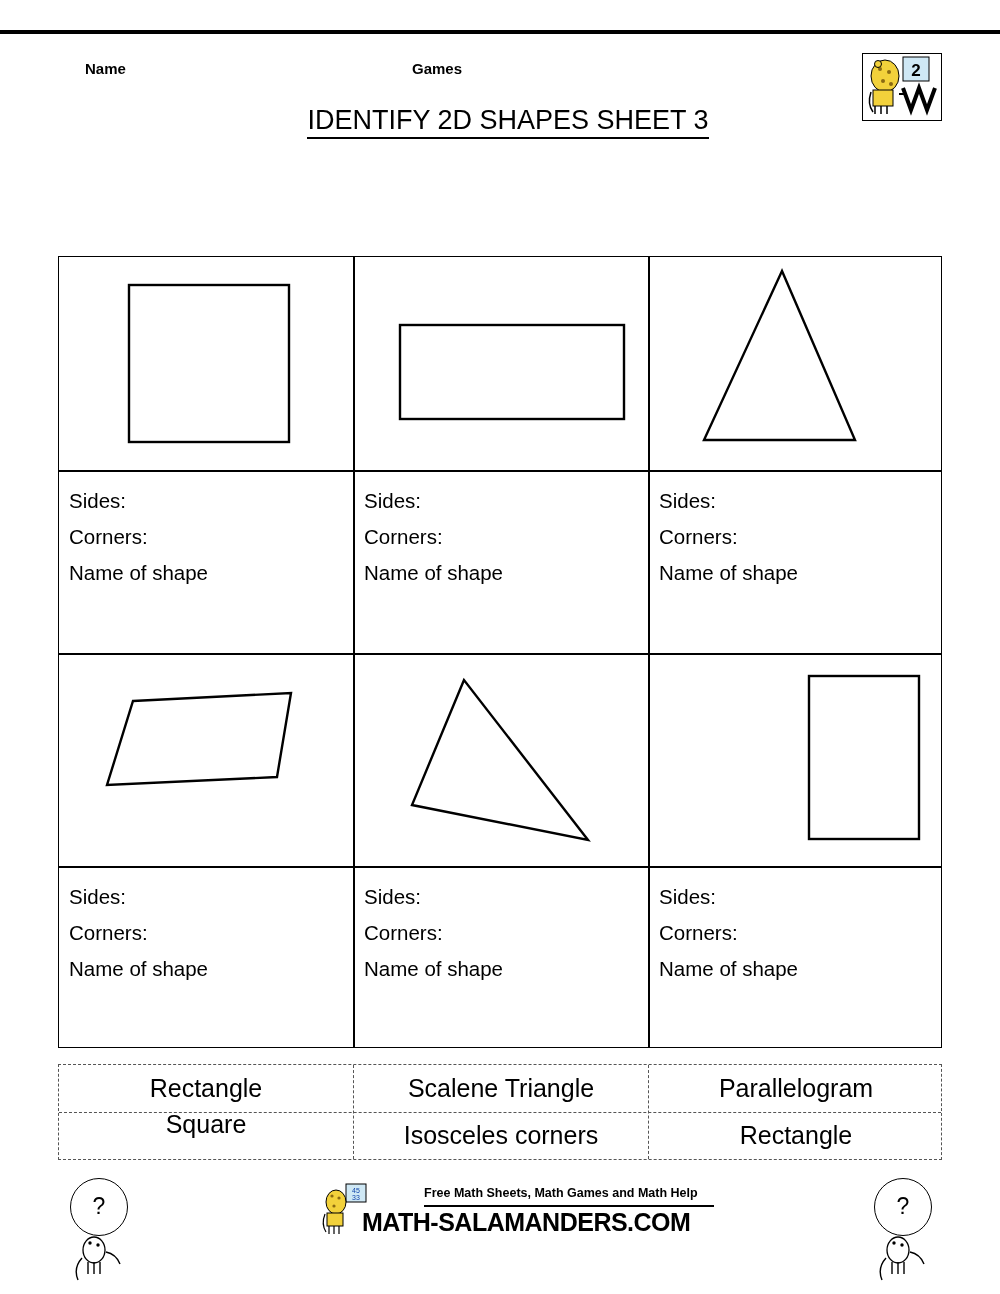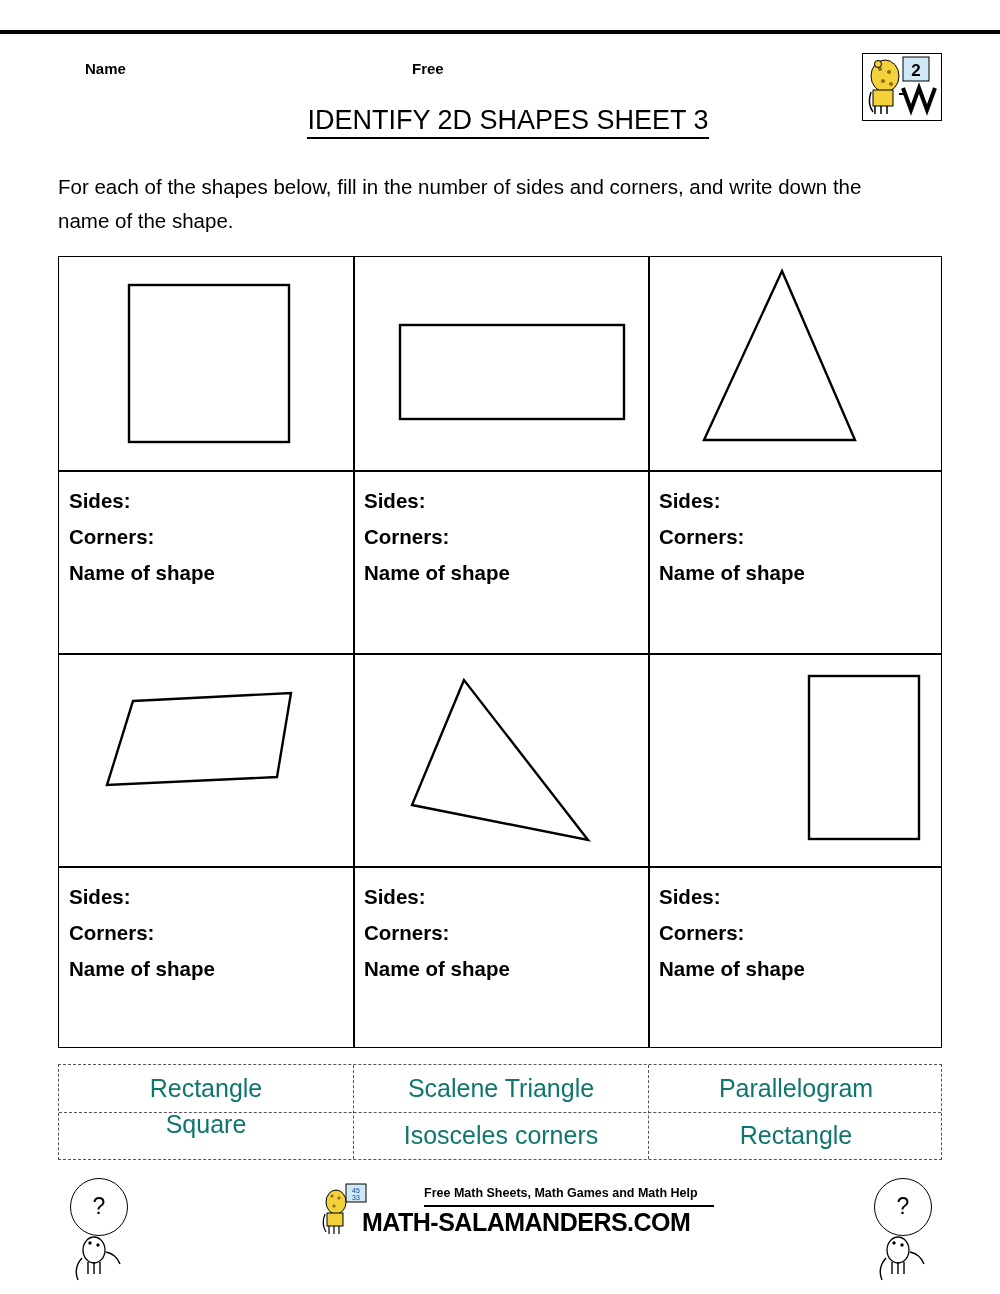--- a/index.html
+++ b/index.html
@@ -108,21 +108,20 @@
   .cell-shape svg { display: block; }
 
   .cell-text {
     position: absolute;
     width: 294px;
     height: 183px;
     box-sizing: border-box;
     padding: 12px 0 0 10px;
     font-size: 20.5px;
     line-height: 36px;
-    font-weight: bold;
   }
   .cell-text div { white-space: nowrap; }
 
   .answers {
     position: absolute;
     left: 58px; top: 1064px;
     width: 884px;
     height: 96px;
     border: 1px dashed #555555;
     box-sizing: border-box;
@@ -142,21 +141,21 @@
     width: 100%;
     height: 0;
     border-top: 1px dashed #555555;
   }
   .ans-cell {
     position: absolute;
     width: 294px;
     height: 47px;
     line-height: 47px;
     text-align: center;
-    color: #0f766e;
+    color: #000000;
     font-size: 25px;
   }
 
   .qmark {
     position: absolute;
     width: 56px; height: 56px;
     border: 1.5px solid #000000;
     border-radius: 50%;
     background: #ffffff;
     text-align: center;
@@ -204,21 +203,21 @@
   }
 </style>
 </head>
 <body>
 
 <div class="page">
 
   <div class="top-rule"></div>
 
   <div class="name-label">Name</div>
-  <div class="date-label">Free</div>
+  <div class="date-label">Games</div>
 
   <div class="logo-box">
     <div class="logo-inner">
       <svg width="76" height="64" viewBox="0 0 76 64">
         <rect x="40" y="3" width="26" height="24" fill="#cfe8f5" stroke="#000" stroke-width="1"></rect>
         <text x="53" y="22" font-family="Liberation Sans, sans-serif" font-size="17" font-weight="bold" text-anchor="middle" fill="#000">2</text>
         <ellipse cx="22" cy="22" rx="14" ry="16" fill="#f2d13b" stroke="#000" stroke-width="1"></ellipse>
         <circle cx="17" cy="15" r="2" fill="#8a6a12"></circle>
         <circle cx="26" cy="18" r="2" fill="#8a6a12"></circle>
         <circle cx="20" cy="27" r="2" fill="#8a6a12"></circle>
@@ -228,21 +227,20 @@
         <path d="M40 34 L48 56 L56 34 L64 56 L72 34" stroke="#000" stroke-width="4" fill="none"></path>
         <path d="M36 40 h6" stroke="#000" stroke-width="2"></path>
         <rect x="10" y="36" width="20" height="16" fill="#f2d13b" stroke="#000" stroke-width="1"></rect>
         <path d="M12 52 v8 M18 52 v8 M24 52 v8" stroke="#000" stroke-width="1.5"></path>
       </svg>
     </div>
   </div>
 
   <div class="title"><span>IDENTIFY 2D SHAPES SHEET 3</span></div>
 
-  <div class="instructions">For each of the shapes below, fill in the number of sides and corners, and write down the name of the shape.</div>
 
   <div class="grid">
     <div class="vline v1"></div>
     <div class="vline v2"></div>
     <div class="hline h1"></div>
     <div class="hline h2"></div>
     <div class="hline h3"></div>
 
     <div class="cell-shape" style="left:0; top:0;">
       <svg width="294" height="213" viewBox="0 0 294 213">

